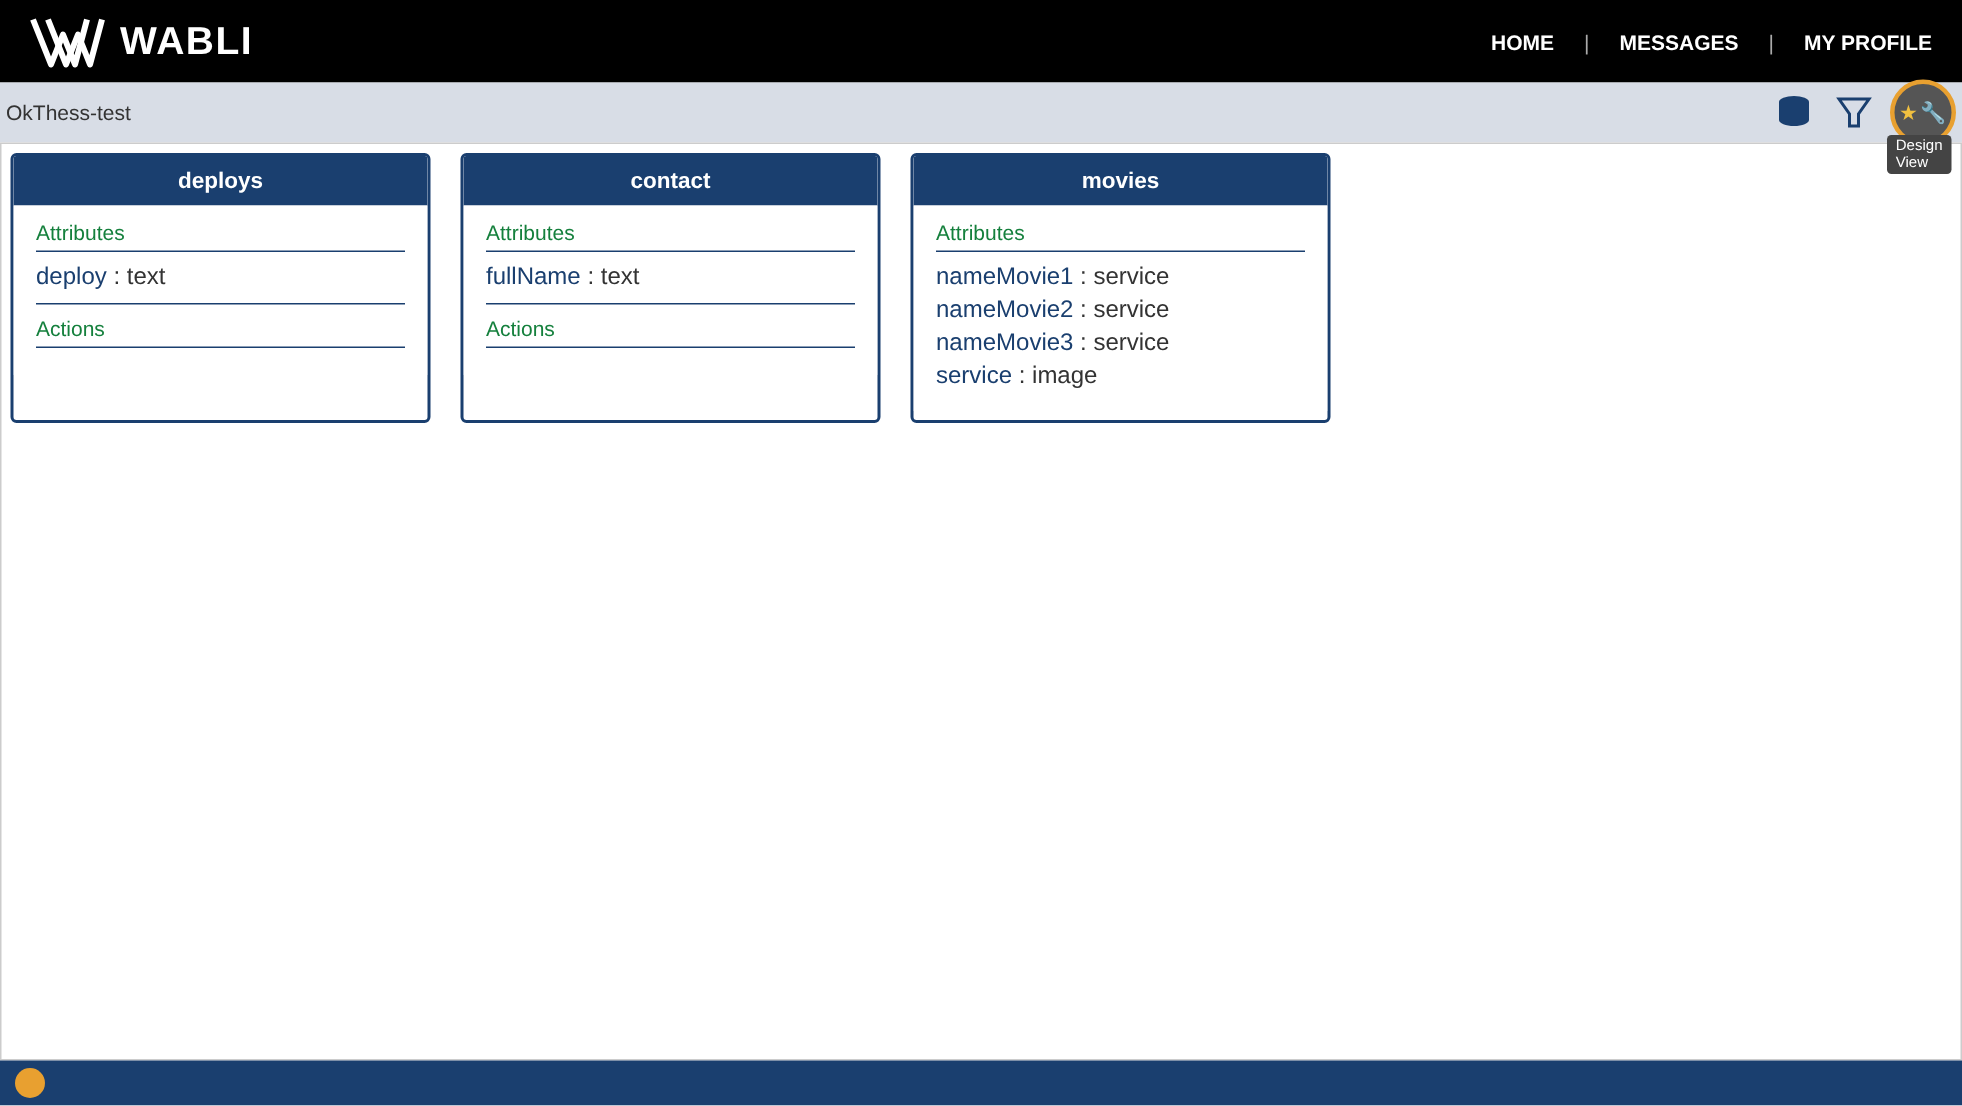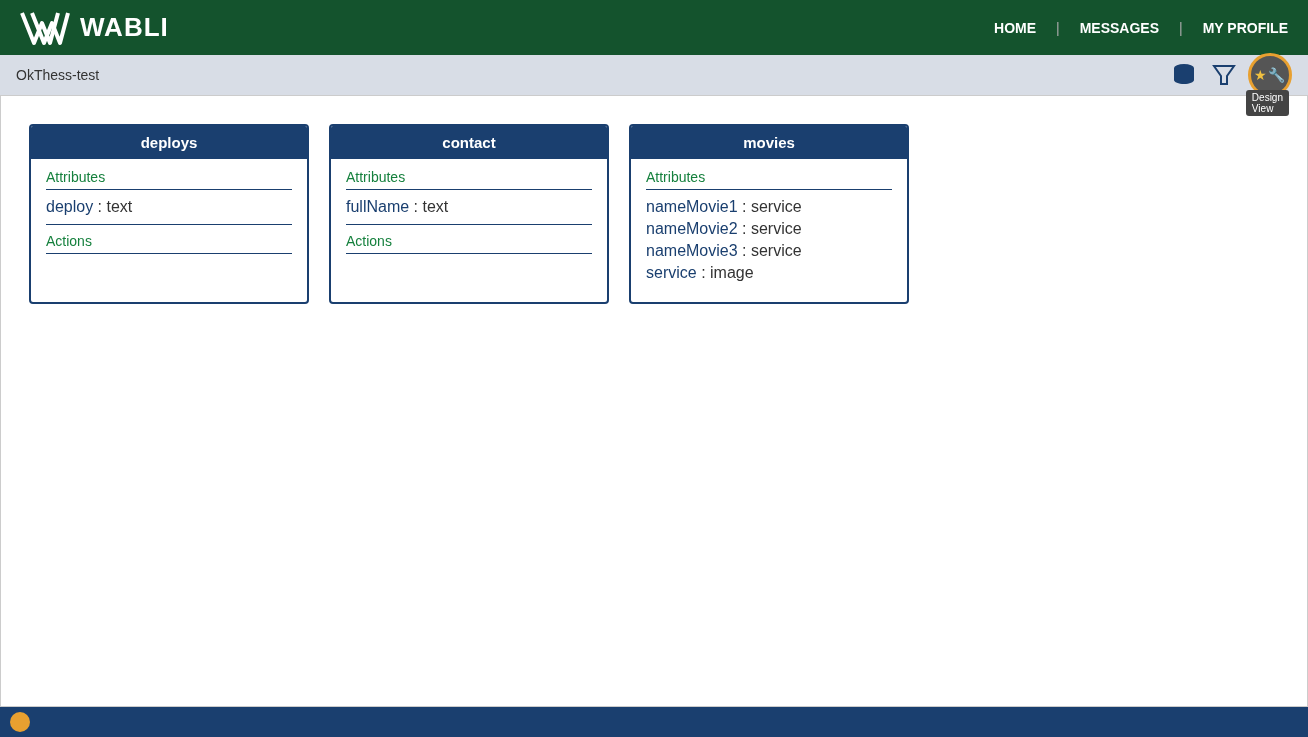--- a/index.html
+++ b/index.html
@@ -1,20 +1,20 @@
 <!DOCTYPE html>
 <html><head>
   <meta charset="utf-8">
   <style>
     * { box-sizing: border-box; margin: 0; padding: 0; }
     body { font-family: Arial, sans-serif; background: #f0f0f0; height: 737px; overflow: hidden; }
 
     
     .header {
-      background: #14532d;
+      background: #000000;
       height: 55px;
       display: flex;
       align-items: center;
       justify-content: space-between;
       padding: 0 20px;
     }
     .header-logo {
       display: flex;
       align-items: center;
       gap: 10px;
@@ -45,21 +45,21 @@
       color: #aaa;
     }
 
     
     .subheader {
       background: #d8dde6;
       height: 40px;
       display: flex;
       align-items: center;
       justify-content: space-between;
-      padding: 0 16px;
+      padding: 0 4px;
     }
     .subheader-title {
       color: #333;
       font-size: 14px;
     }
     .subheader-icons {
       display: flex;
       align-items: center;
       gap: 8px;
       position: relative;
@@ -102,21 +102,21 @@
       white-space: nowrap;
       z-index: 100;
       margin-top: 35px;
     }
 
     
     .main {
       background: white;
       height: calc(737px - 55px - 40px - 30px);
       overflow: auto;
-      padding: 28px;
+      padding: 6px;
       border: 1px solid #ccc;
       margin: 0;
     }
 
     
     .cards-container {
       display: flex;
       gap: 20px;
       align-items: flex-start;
     }

